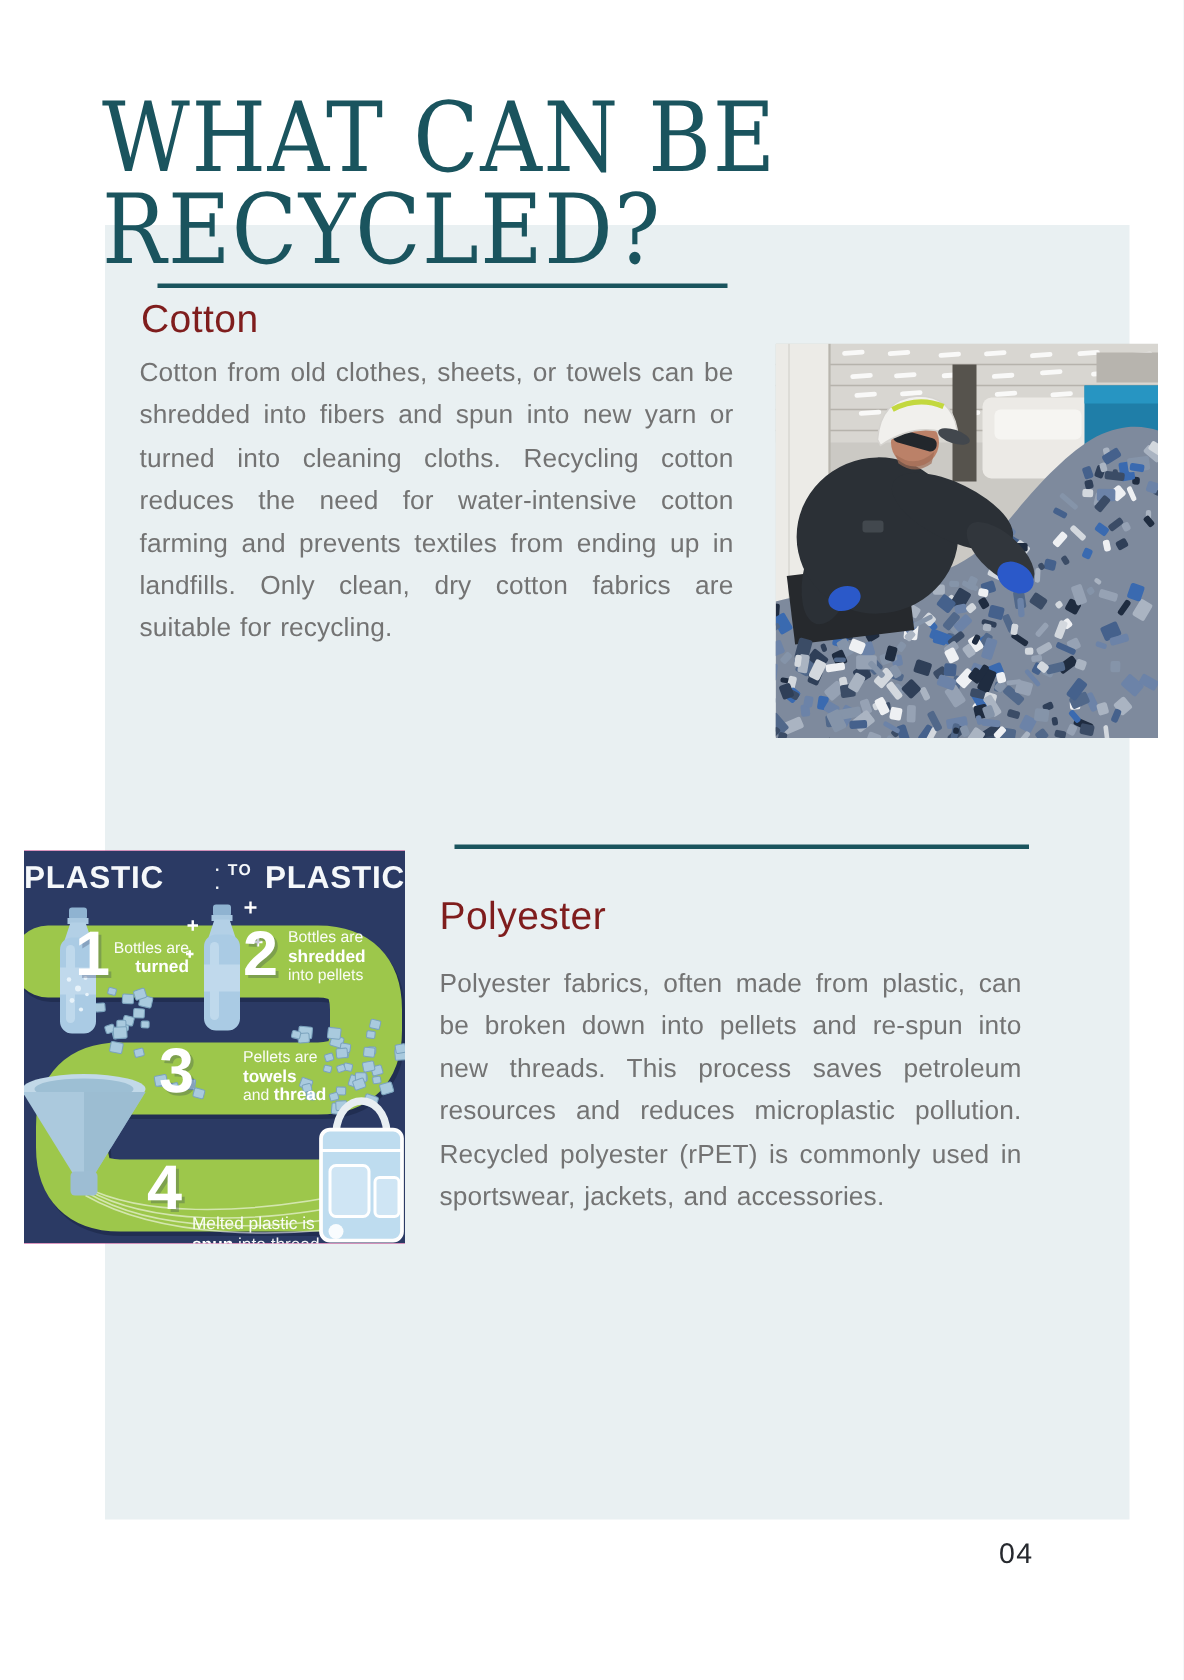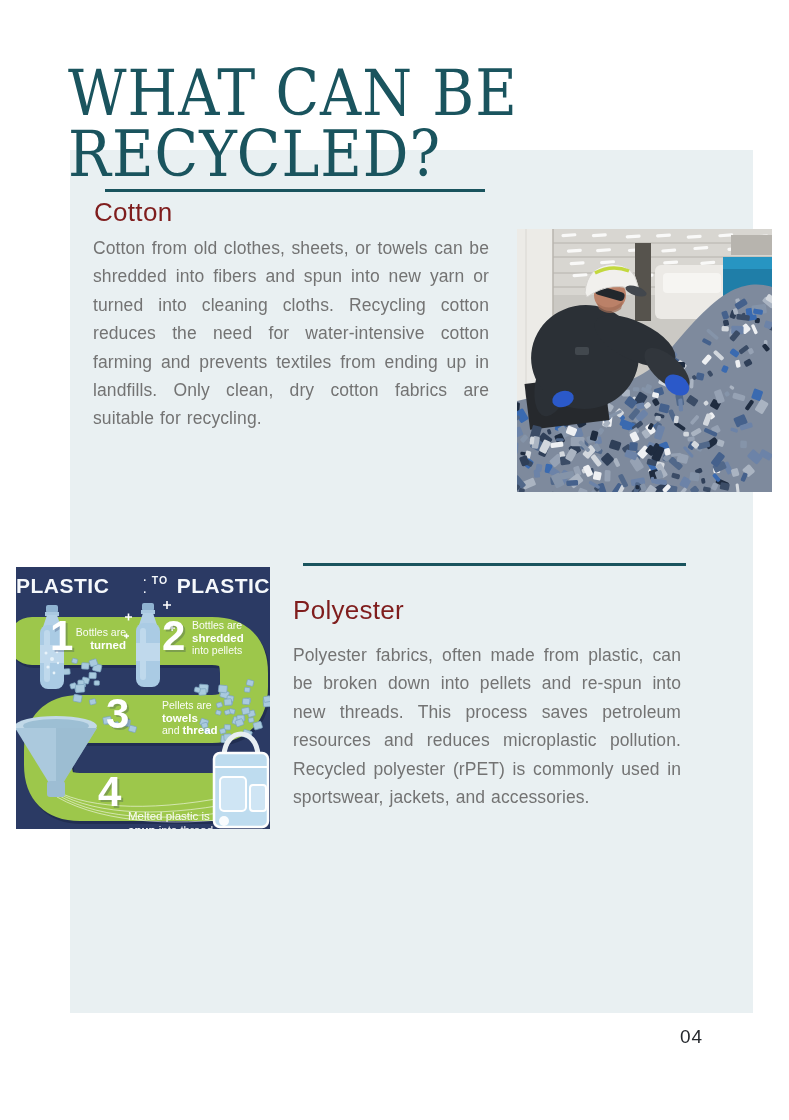--- a/index.html
+++ b/index.html
@@ -48,21 +48,21 @@
   .ig-num{
     position:absolute;color:#ffffff;font-size:42px;font-weight:bold;line-height:42px;
     text-shadow:2px 2px 0 rgba(30,45,85,.25);
   }
   .ig-label{
     position:absolute;color:rgba(255,255,255,.95);font-size:10.5px;line-height:12.5px;
   }
   .ig-label b{font-size:11.5px;color:#ffffff;}
   .lbl-right{text-align:right;}
 
-  .page-number{left:680px;top:1026px;font-size:19px;color:#26292e;letter-spacing:1px;}
+  .page-number{left:666px;top:1026px;font-size:19px;color:#26292e;letter-spacing:1px;}
 </style>
 </head>
 <body>
 
 <div class="abs panel"></div>
 
 <div class="abs page-title">
   <div>WHAT CAN BE</div>
   <div>RECYCLED?</div>
 </div>

